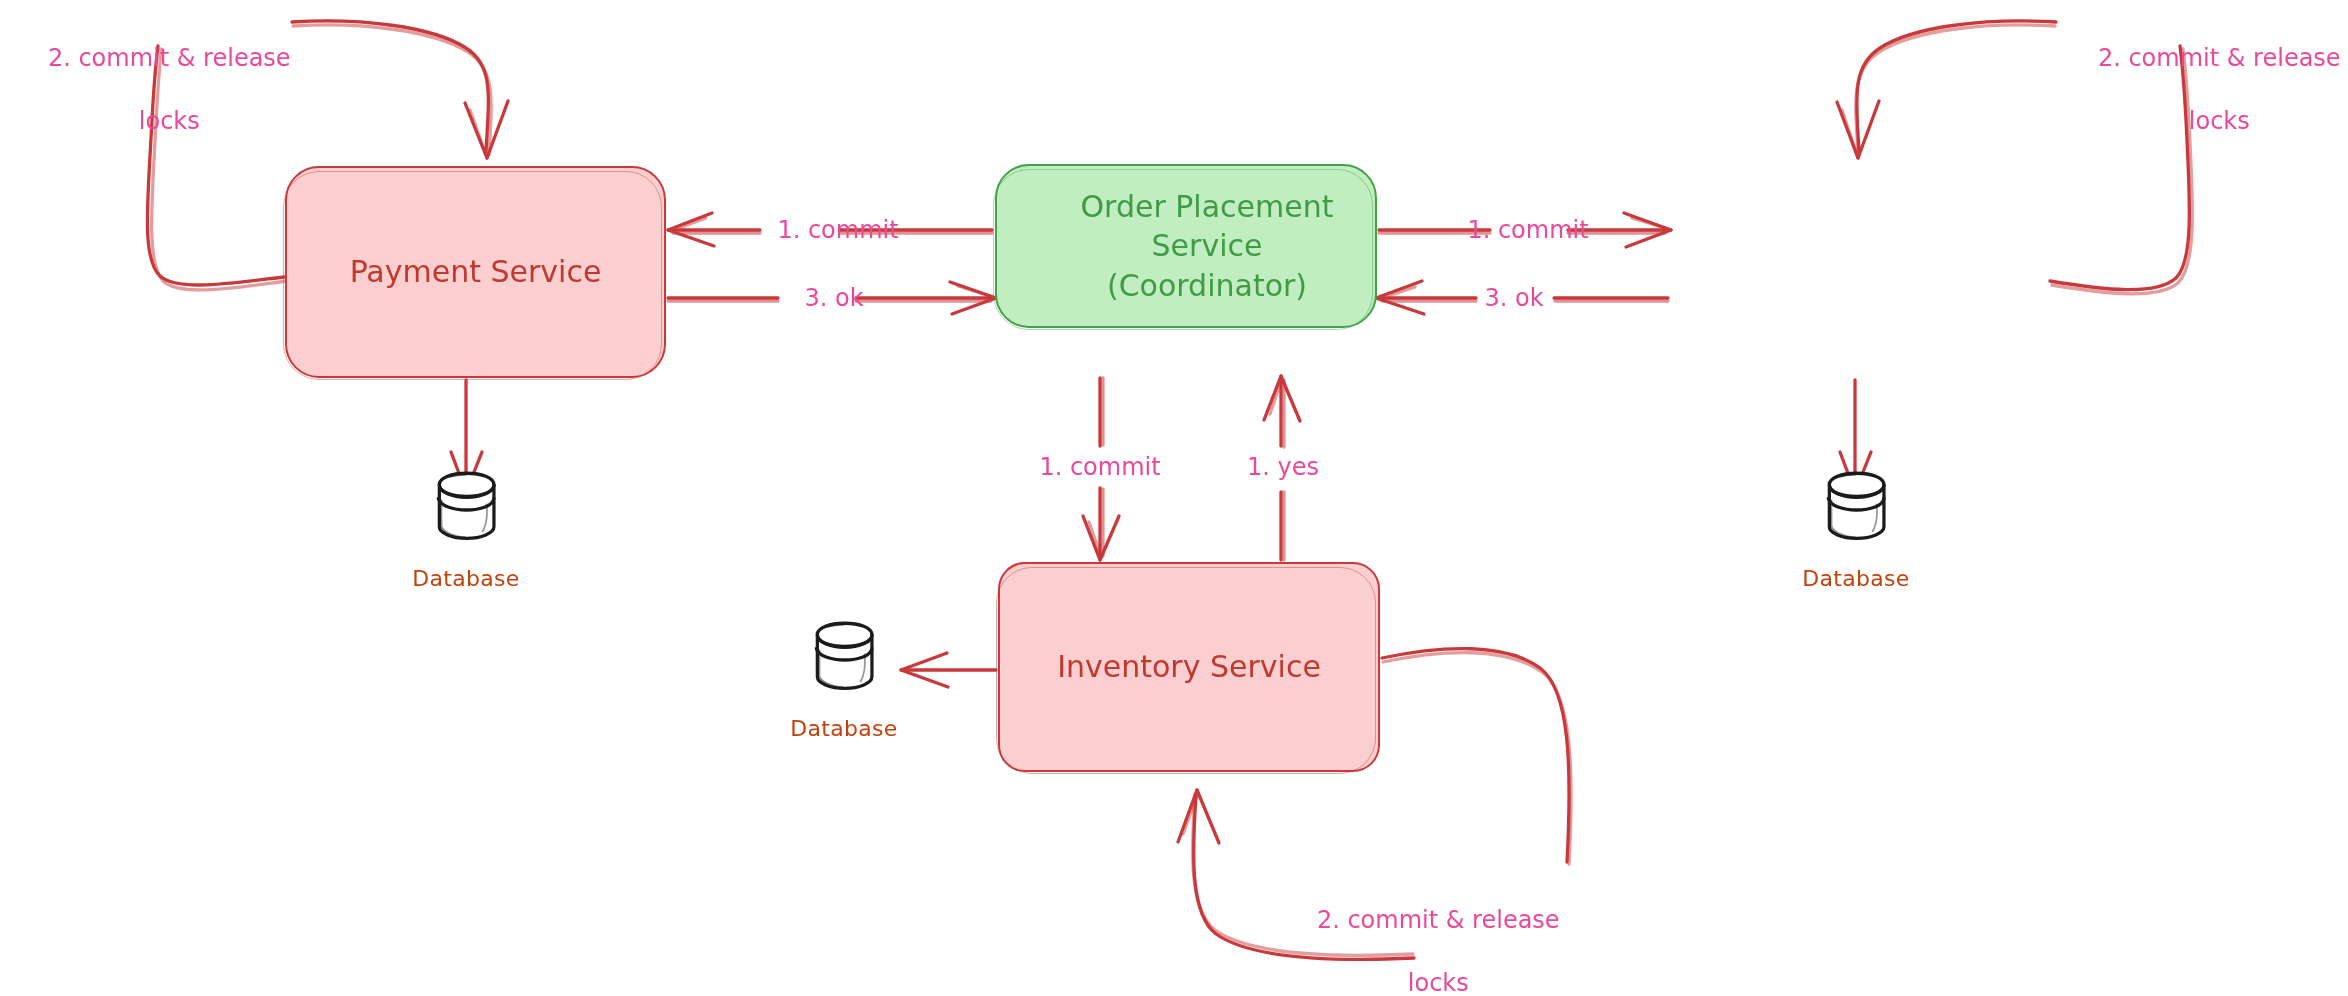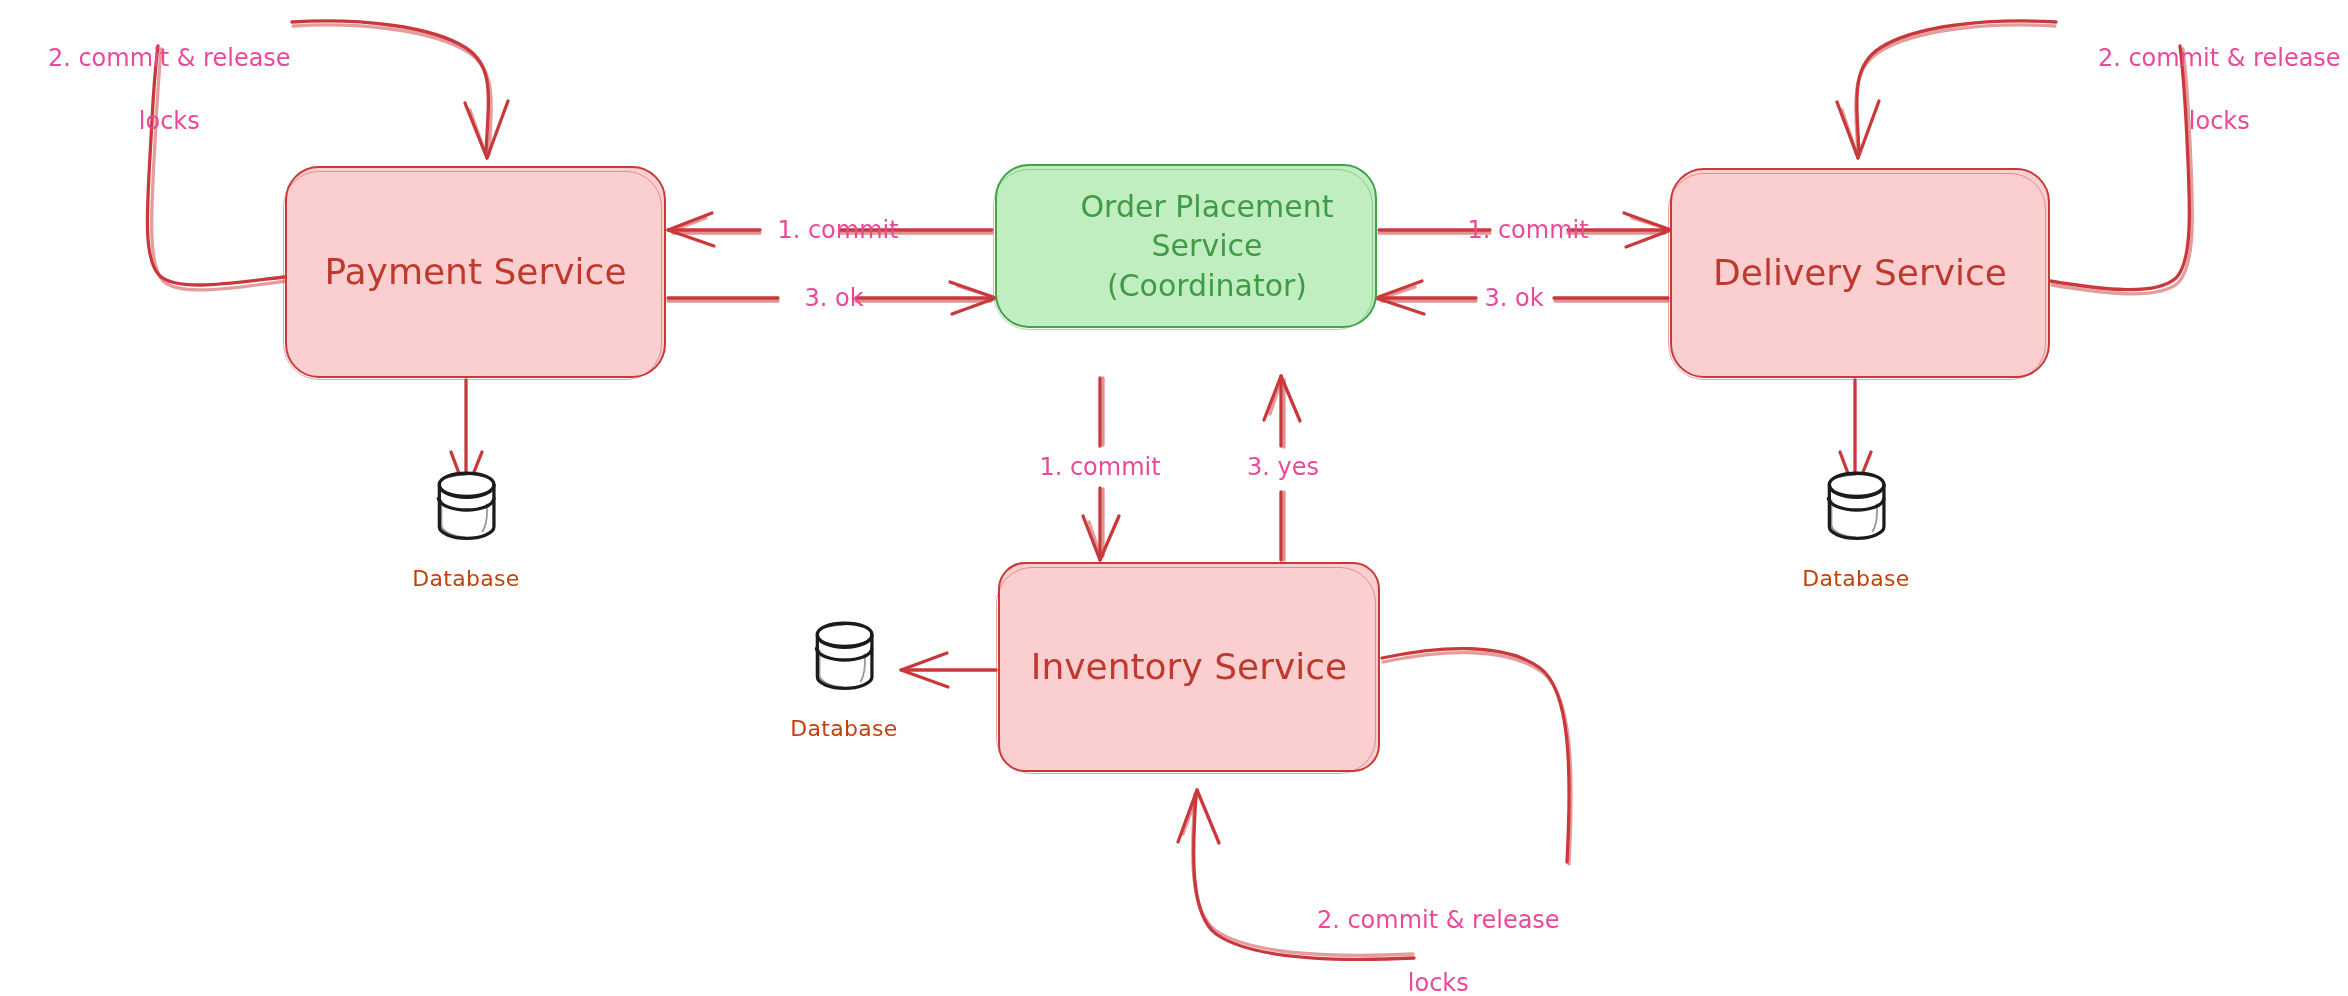--- a/index.html
+++ b/index.html
@@ -13,21 +13,21 @@
 
   
   .node{position:absolute;box-sizing:border-box;display:flex;align-items:center;
         justify-content:center;text-align:center;line-height:1.32;}
   .node .node-label{pointer-events:none;}
   .node-service{
     background:#fbcfcf;
     border:2.6px solid #c9393c;
     border-radius:34px;
     color:#c0392f;
-    font-size:36px;
+    font-size:30px;
   }
   .node-coordinator{
     background:#c1eec1;
     border:2.6px solid #44a24a;
     border-radius:34px;
     color:#3f9b46;
     font-size:30px;
   }
   
   .node::after{
@@ -171,23 +171,20 @@
     <span class="node-label">Payment Service</span>
   </div>
 
   <div class="node node-coordinator" style="left:995px;top:164px;width:382px;height:164px;padding-left:42px;">
     <span class="node-label">
       <span>Order Placement Service</span><br>
       <span>(Coordinator)</span>
     </span>
   </div>
 
-  <div class="node node-service" style="left:1670px;top:168px;width:380px;height:210px;">
-    <span class="node-label">Delivery Service</span>
-  </div>
 
   <div class="node node-service" style="left:998px;top:562px;width:382px;height:210px;border-radius:27px;">
     <span class="node-label">Inventory Service</span>
   </div>
 
   <div class="db" style="left:396px;top:468px;width:140px;">
     <div style="height:76px;"></div>
     <div class="db-caption">Database</div>
   </div>
 
@@ -204,21 +201,21 @@
   <div class="edge-label el-center" style="left:838px;top:231px;">1. commit</div>
 
   <div class="edge-label el-center" style="left:834px;top:299px;">3. ok</div>
 
   <div class="edge-label el-center" style="left:1528px;top:231px;">1. commit</div>
 
   <div class="edge-label el-center" style="left:1514px;top:299px;">3. ok</div>
 
   <div class="edge-label el-center" style="left:1100px;top:468px;">1. commit</div>
 
-  <div class="edge-label el-center" style="left:1283px;top:468px;">3. yes</div>
+  <div class="edge-label el-center" style="left:1283px;top:468px;">1. yes</div>
 
   <div class="edge-label multi" style="left:14px;top:12px;width:280px;">
     <span>2. commit &amp; release</span><br>
     <span>locks</span>
   </div>
 
   <div class="edge-label multi" style="left:2064px;top:12px;width:280px;">
     <span>2. commit &amp; release</span><br>
     <span>locks</span>
   </div>

